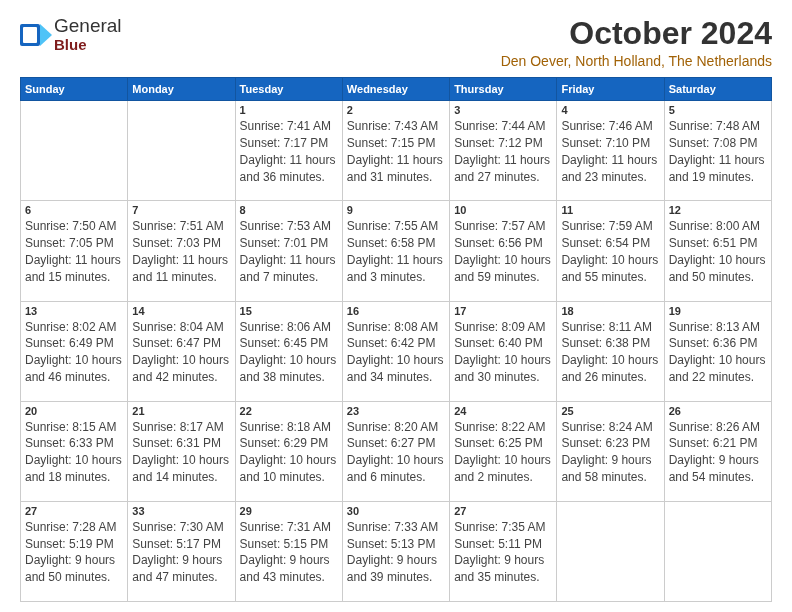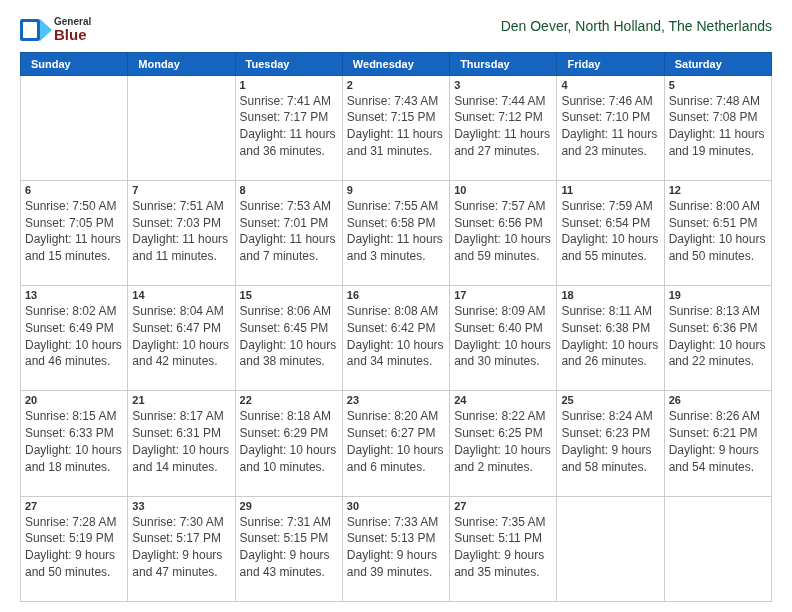--- a/index.html
+++ b/index.html
@@ -37,37 +37,37 @@
       text-align: right;
     }
     .month-title {
       font-size: 32px;
       font-weight: bold;
       color: #333;
       line-height: 1.1;
     }
     .location {
       font-size: 14px;
-      color: #14532d;
+      color: #a16207;
       margin-top: 2px;
       padding-left: 33px;
     }
     .calendar {
       flex: 1;
       border: 1px solid #ccc;
       border-collapse: collapse;
       width: 100%;
       table-layout: fixed;
     }
     .calendar th {
       background-color: #1565C0;
       color: #fff;
       font-size: 11px;
       font-weight: bold;
-      padding: 5px 10px;
+      padding: 5px 4px;
       text-align: left;
       border: 1px solid #1255a0;
     }
     .calendar td {
       border: 1px solid #ccc;
       vertical-align: top;
       padding: 3px 4px;
       font-size: 9.5px;
       color: #333;
       height: 88px;
@@ -94,26 +94,27 @@
 <div class="page">
   <div class="header">
     <div class="logo">
       <div class="logo-row">
         <svg width="32" height="22" viewBox="0 0 32 22">
           <rect x="0" y="0" width="20" height="22" fill="#1565C0" rx="2"></rect>
           <polygon points="20,0 32,11 20,22" fill="#4FC3F7"></polygon>
           <rect x="3" y="3" width="14" height="16" fill="white" rx="1"></rect>
         </svg>
         <div style="display:flex;flex-direction:column;line-height:1.1">
-          <span style="font-size:10px;font-weight:bold;color:#333">General</span>
+          <span style="font-size:19px;font-weight:normal;color:#333">General</span>
           <span style="font-size:15px;font-weight:bold;color:#7f1d1d">Blue</span>
         </div>
       </div>
     </div>
     <div class="title-area">
+      <div class="month-title">October 2024</div>
       <div class="location">Den Oever, North Holland, The Netherlands</div>
     </div>
   </div>
 
   <table class="calendar">
     <thead>
       <tr>
 
       <th>Sunday</th>
           <th>Monday</th>

